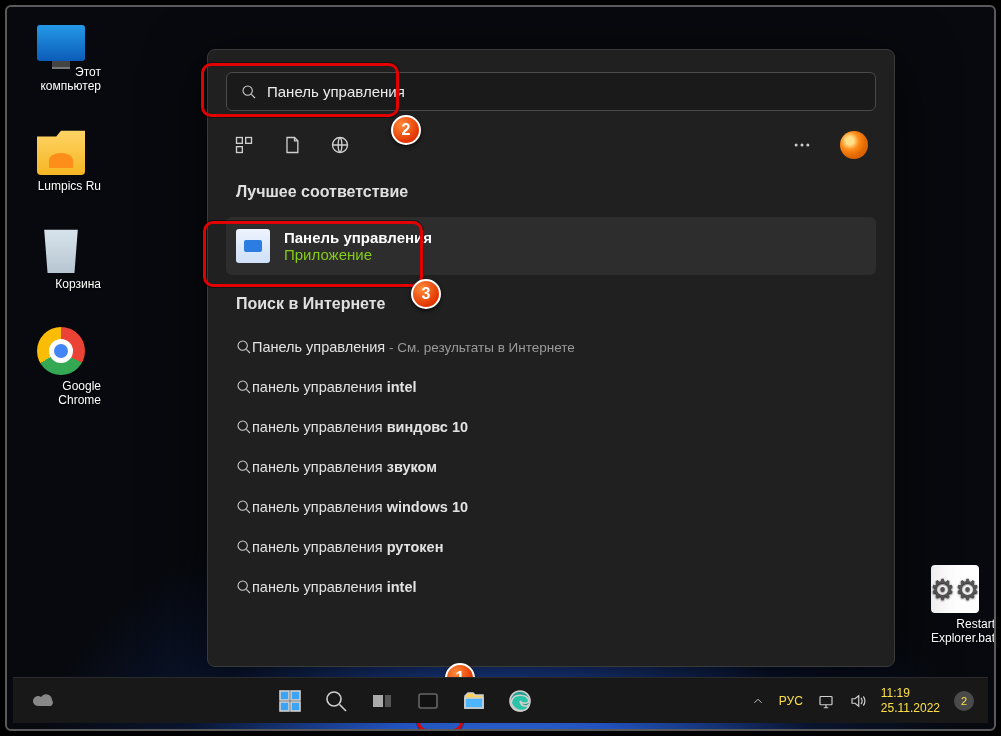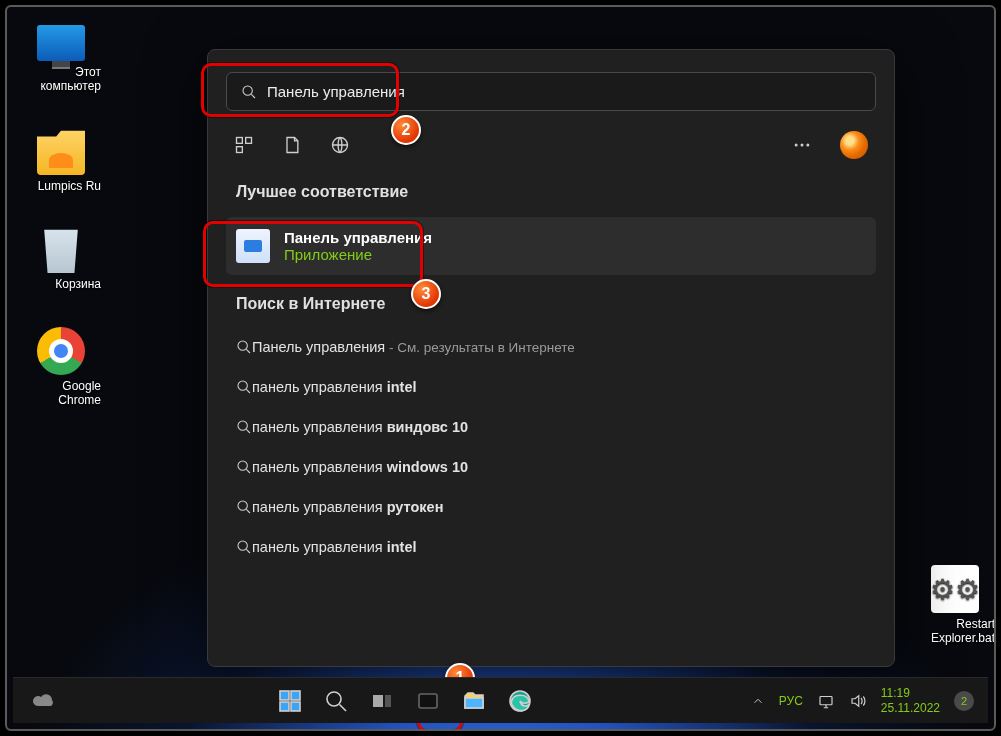--- a/index.html
+++ b/index.html
@@ -56,21 +56,21 @@
   .web-item .q { color:#e2e2e2; }
   .web-item .q b { font-weight:700; }
   .web-item .hint { color:#9a9a9a; font-size:13.5px;}
   .mag { width:16px; height:16px; flex:0 0 16px;}
 
   
   .hl { position:absolute; border:3.5px solid #e20000; border-radius:10px; pointer-events:none; box-shadow:0 0 0 1px rgba(0,0,0,0.4);}
   .badge { position:absolute; width:30px; height:30px; border-radius:50%; background:radial-gradient(circle at 35% 30%, #ff8b3a, #e23400 70%); border:2px solid #fff; color:#fff; font-weight:700; display:flex; align-items:center; justify-content:center; font-size:16px; box-shadow:0 2px 4px rgba(0,0,0,0.6);}
 
   
-  .taskbar { position:absolute; left:6px; right:6px; bottom:6px; height:46px; background:#181818; border-top:1px solid #2a2a2a; display:flex; align-items:center; color:#84cc16;}
+  .taskbar { position:absolute; left:6px; right:6px; bottom:6px; height:46px; background:#181818; border-top:1px solid #2a2a2a; display:flex; align-items:center; color:#fde047;}
   .tb-left { width:60px; display:flex; align-items:center; justify-content:center; }
   .tb-center { flex:1; display:flex; align-items:center; justify-content:center; gap:6px;}
   .tb-right { display:flex; align-items:center; gap:14px; padding:0 14px; font-size:12px;}
   .tb-ic { width:40px; height:40px; display:flex; align-items:center; justify-content:center; border-radius:4px;}
   .tb-ic svg { width:24px; height:24px; }
   .clock { line-height:1.25; }
   .lang { font-size:12px; }
 
   
   svg { stroke:#cfcfcf; fill:none; stroke-width:1.6; }
@@ -167,20 +167,27 @@
             <line x1="21" y1="21" x2="15.5" y2="15.5"></line>
           </svg>
   <span class="q">панель управления <b>intel</b><span class="hint"></span></span>
         </div>
         <div class="web-item">
           <svg class="mag" viewBox="0 0 24 24">
             <circle cx="10" cy="10" r="7"></circle>
             <line x1="21" y1="21" x2="15.5" y2="15.5"></line>
           </svg>
   <span class="q">панель управления <b>виндовс 10</b><span class="hint"></span></span>
+        </div>
+        <div class="web-item">
+          <svg class="mag" viewBox="0 0 24 24">
+            <circle cx="10" cy="10" r="7"></circle>
+            <line x1="21" y1="21" x2="15.5" y2="15.5"></line>
+          </svg>
+  <span class="q">панель управления <b>звуком</b><span class="hint"></span></span>
         </div>
         <div class="web-item">
           <svg class="mag" viewBox="0 0 24 24">
             <circle cx="10" cy="10" r="7"></circle>
             <line x1="21" y1="21" x2="15.5" y2="15.5"></line>
           </svg>
   <span class="q">панель управления <b>windows 10</b><span class="hint"></span></span>
         </div>
         <div class="web-item">
           <svg class="mag" viewBox="0 0 24 24">

